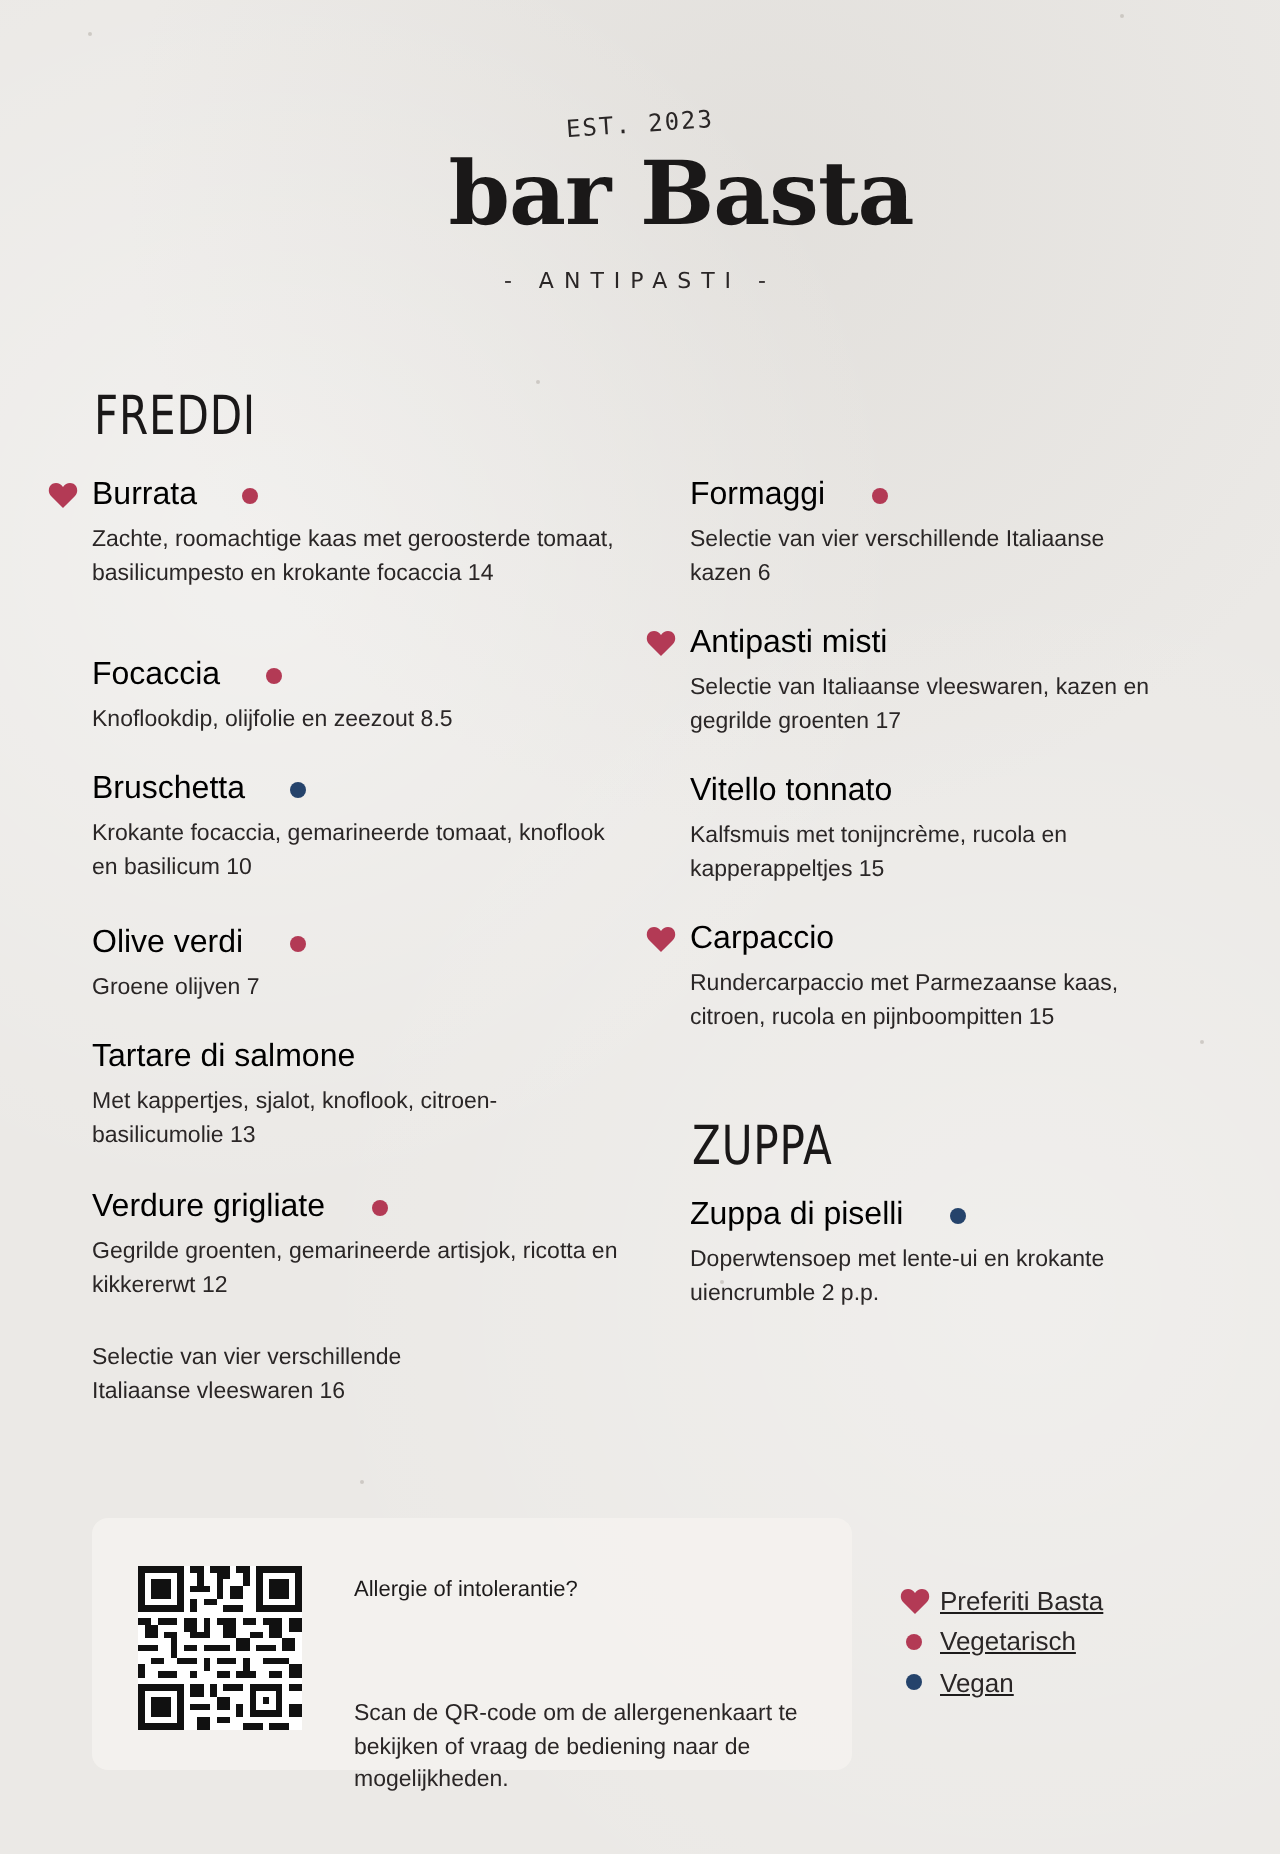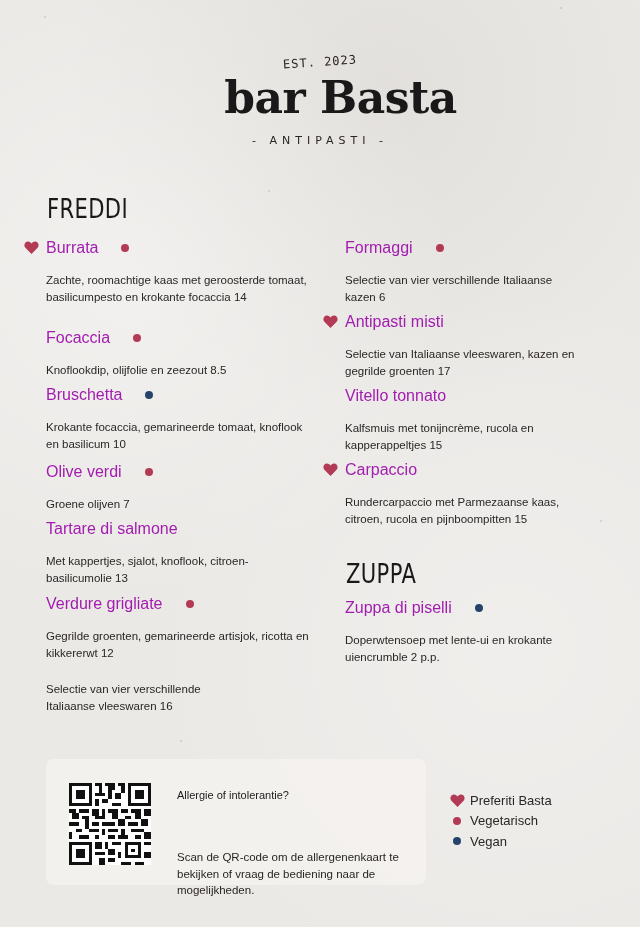--- a/index.html
+++ b/index.html
@@ -39,44 +39,44 @@
     
     .section-title {
       position: absolute;
       font-family: "DejaVu Sans", sans-serif; font-weight: normal;
       font-size: 27px; letter-spacing: 0.5px; color: #1a1818;
       transform: scaleX(0.78); transform-origin: left;
     }
 
     .item { position: absolute; width: 265px; }
     .item-name {
-      font-size: 16px; line-height: 20px; color: #a21caf;
+      font-size: 16px; line-height: 20px; color: #000000;
       display: flex; align-items: center; gap: 23px;
     }
     .item-desc {
-      font-size: 11.5px; line-height: 16.5px; color: #2a2626; margin-top: 14px;
+      font-size: 11.5px; line-height: 16.5px; color: #2a2626; margin-top: 4px;
     }
     .dot { display: inline-block; width: 8px; height: 8px; border-radius: 50%; }
     .dot.veg { background: #b33a55; }
     .dot.vegan { background: #25436b; }
     .heart {
       position: absolute; left: -22px; top: 3px; width: 15px; height: 13px;
     }
 
     
     .info-box {
       position: absolute; left: 46px; top: 759px; width: 380px; height: 126px;
       background: rgba(244,242,239,0.85); border-radius: 8px;
     }
     .qr { position: absolute; left: 23px; top: 24px; width: 82px; height: 82px; }
     .info-title { position: absolute; left: 131px; top: 30px; font-size: 11px; color: #1d1b1b; }
     .info-text { position: absolute; left: 131px; top: 52px; width: 240px; font-size: 11.5px; line-height: 16.5px; color: #2a2626; margin-top: 38px; }
 
     
-    .legend { position: absolute; left: 450px; top: 790px; }
+    .legend { position: absolute; left: 450px; top: 790px; text-decoration: underline; }
     .legend-row { display: flex; align-items: center; height: 20.5px; font-size: 13px; color: #2a2626; }
     .legend-icon { width: 20px; display: flex; align-items: center; justify-content: flex-start; }
     .legend-icon .dot { margin-left: 3px; }
   </style>
 </head>
 <body>
 
 <span class="speck" style="left:44px;top:16px"></span>
 <span class="speck" style="left:268px;top:190px"></span>
 <span class="speck" style="left:560px;top:7px"></span>

